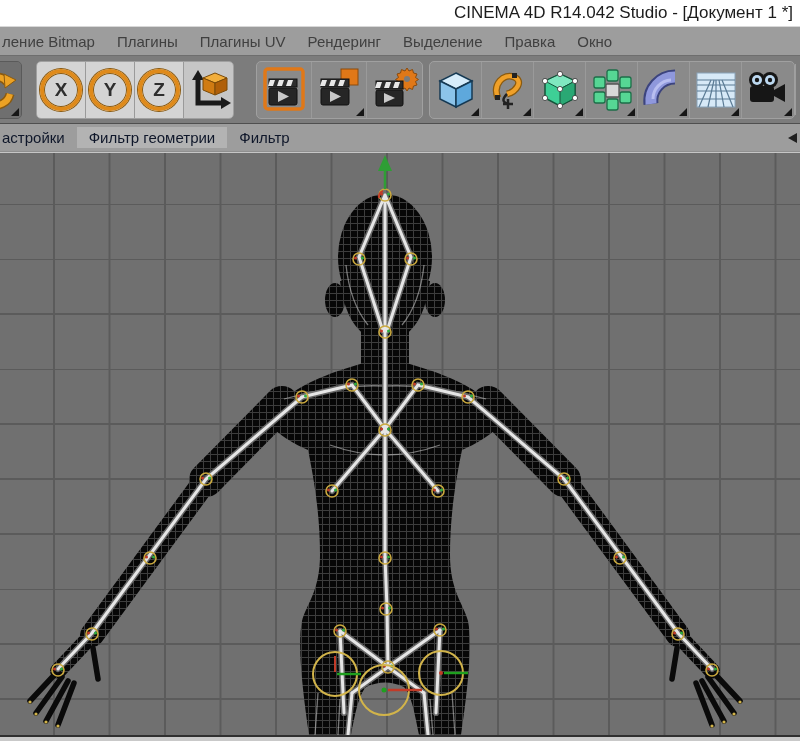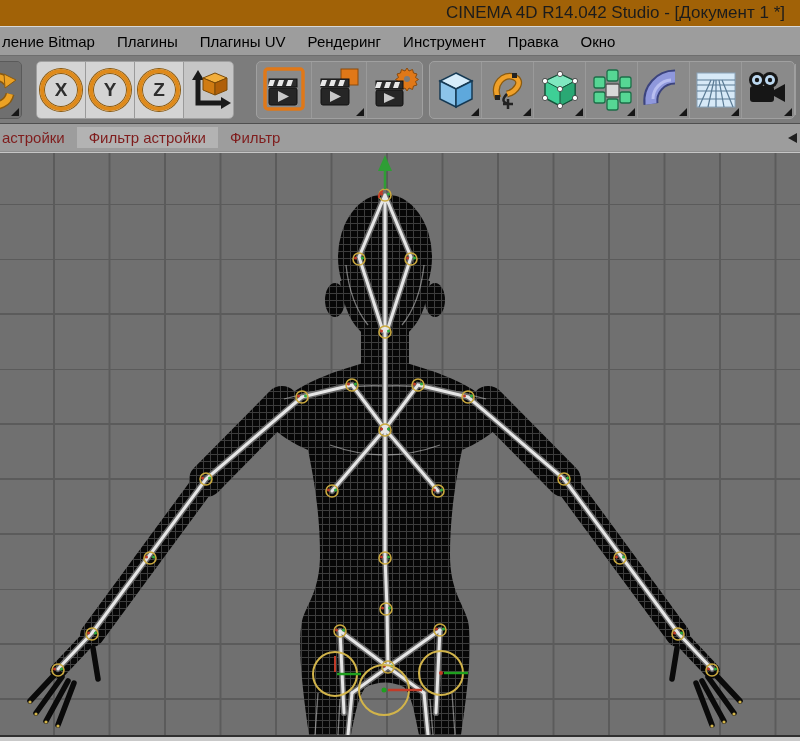--- a/index.html
+++ b/index.html
@@ -1,23 +1,23 @@
 <!DOCTYPE html>
 <html><head>
 <meta charset="utf-8">
 <style>
   html,body{margin:0;padding:0;}
   body{width:800px;height:741px;overflow:hidden;font-family:"Liberation Sans",sans-serif;background:#707070;}
 
   
-  .titlebar{height:27px;background:#a16207;display:flex;align-items:center;justify-content:flex-end;
-    padding-right:15px;box-sizing:border-box;font-size:17px;color:#1c1c1c;border-bottom:1px solid #d8d8d8;}
+  .titlebar{height:27px;background:#ffffff;display:flex;align-items:center;justify-content:flex-end;
+    padding-right:7px;box-sizing:border-box;font-size:17px;color:#1c1c1c;border-bottom:1px solid #d8d8d8;}
 
   
-  .menubar{height:28px;background:#9d9d9d;display:flex;align-items:center;font-size:15px;color:#000000;
+  .menubar{height:28px;background:#9d9d9d;display:flex;align-items:center;font-size:15px;color:#404040;
     overflow:hidden;white-space:nowrap;border-bottom:1px solid #6e6e6e;}
   .menubar .mitem{padding:0 11px;cursor:default;}
   .menubar .mitem:first-child{padding-left:2px;}
 
   
   .toolbar{height:68px;background:#7c7c7c;position:relative;border-bottom:1px solid #4f4f4f;box-sizing:border-box;}
   .tgroup{position:absolute;top:5px;height:56px;display:flex;border:1px solid #a0a0a0;border-radius:5px;overflow:hidden;background:#8a8a8a;}
   .tile{width:52px;height:56px;position:relative;display:flex;align-items:center;justify-content:center;border-right:1px solid #9a9a9a;box-sizing:border-box;}
   .tile:last-child{border-right:none;}
   .tile.light{background:#d4d4d4;}
@@ -27,21 +27,21 @@
     display:flex;align-items:center;justify-content:center;font-weight:bold;font-size:19px;color:#2e2e2e;}
   .grp-rotate{left:-30px;width:50px;background:#6f6f6f;border-color:#5a5a5a;}
   .grp-axes{left:36px;}
   .grp-axes .tile{width:49px;}
   .grp-render{left:256px;}
   .grp-render .tile{width:55px;}
   .grp-create{left:429px;}
   .tb-rsep{position:absolute;right:4px;top:8px;bottom:8px;width:1px;background:#9e9e9e;}
 
   
-  .tabbar{height:28px;background:#9d9d9d;display:flex;align-items:center;font-size:15px;color:#7f1d1d;
+  .tabbar{height:28px;background:#9d9d9d;display:flex;align-items:center;font-size:15px;color:#0f172a;
     position:relative;border-bottom:1px solid #8f8f8f;box-sizing:border-box;overflow:hidden;white-space:nowrap;}
   .tabbar .titem{padding:2px 12px;cursor:default;}
   .tabbar .titem:first-child{padding-left:2px;}
   .tabbar .titem.hl{background:#b3b3b3;}
   .collapse-arrow{position:absolute;right:3px;top:9px;width:0;height:0;
     border-top:5px solid transparent;border-bottom:5px solid transparent;border-right:9px solid #202020;}
 
   
   .viewport{position:relative;height:582px;background-color:#707070;border-top:1px solid #c6c6c6;box-sizing:content-box;
     background-image:linear-gradient(#5b5b5b 1.5px,transparent 1.5px),linear-gradient(90deg,#5b5b5b 1.5px,transparent 1.5px);
@@ -56,21 +56,21 @@
 
 <div class="titlebar">
   <span>CINEMA 4D R14.042 Studio - [Документ 1 *]</span>
 </div>
 
 <div class="menubar">
   <span class="mitem">ление Bitmap</span>
   <span class="mitem">Плагины</span>
   <span class="mitem">Плагины UV</span>
   <span class="mitem">Рендеринг</span>
-  <span class="mitem">Инструмент</span>
+  <span class="mitem">Выделение</span>
   <span class="mitem">Правка</span>
   <span class="mitem">Окно</span>
 </div>
 
 <div class="toolbar">
 
   <div class="tgroup grp-rotate">
     <div class="tile" style="width:50px;background:#6f6f6f;">
       <svg width="44" height="44" viewBox="0 0 44 44">
         <path d="M33 14 A14 14 0 1 0 36 26" fill="none" stroke="#8a5a10" stroke-width="9"></path>
@@ -244,21 +244,21 @@
       </svg>
       <div class="tri"></div>
     </div>
   </div>
 
   <div class="tb-rsep"></div>
 </div>
 
 <div class="tabbar">
   <span class="titem">астройки</span>
-  <span class="titem hl">Фильтр астройки</span>
+  <span class="titem hl">Фильтр геометрии</span>
   <span class="titem">Фильтр</span>
   <div class="collapse-arrow"></div>
 </div>
 
 <div class="viewport">
   <svg width="800" height="582" viewBox="0 0 800 582">
     <defs>
       <pattern id="mesh" width="7" height="7" patternUnits="userSpaceOnUse">
         <rect width="7" height="7" fill="#070707"></rect>
         <path d="M0 0.5 H7 M0.5 0 V7" stroke="#3d3d3d" stroke-width="1"></path>

